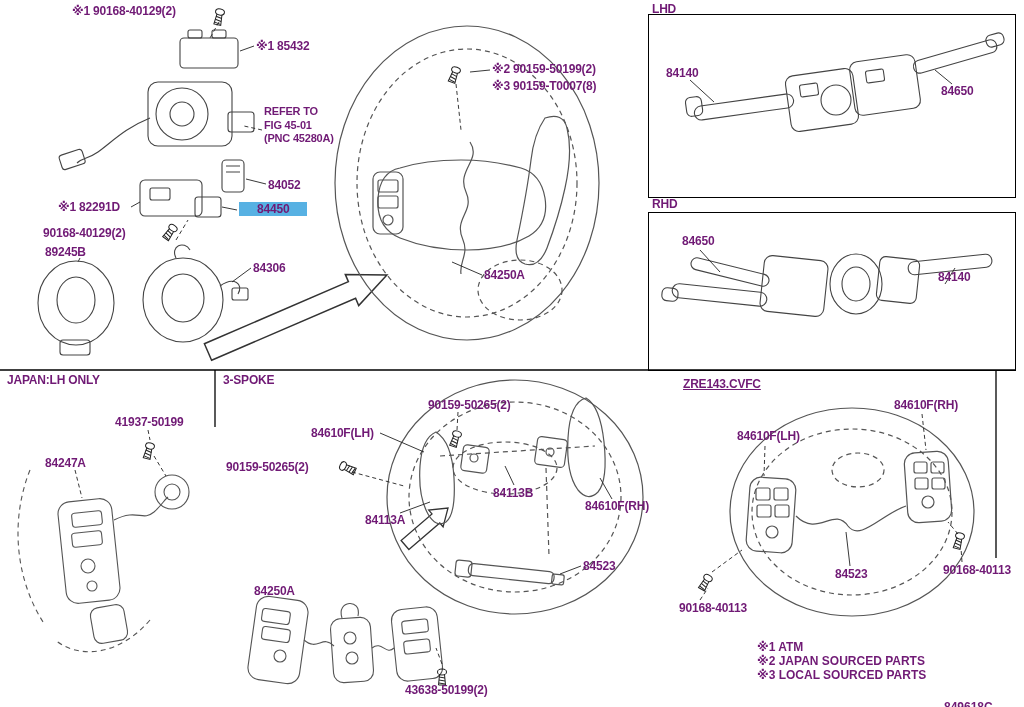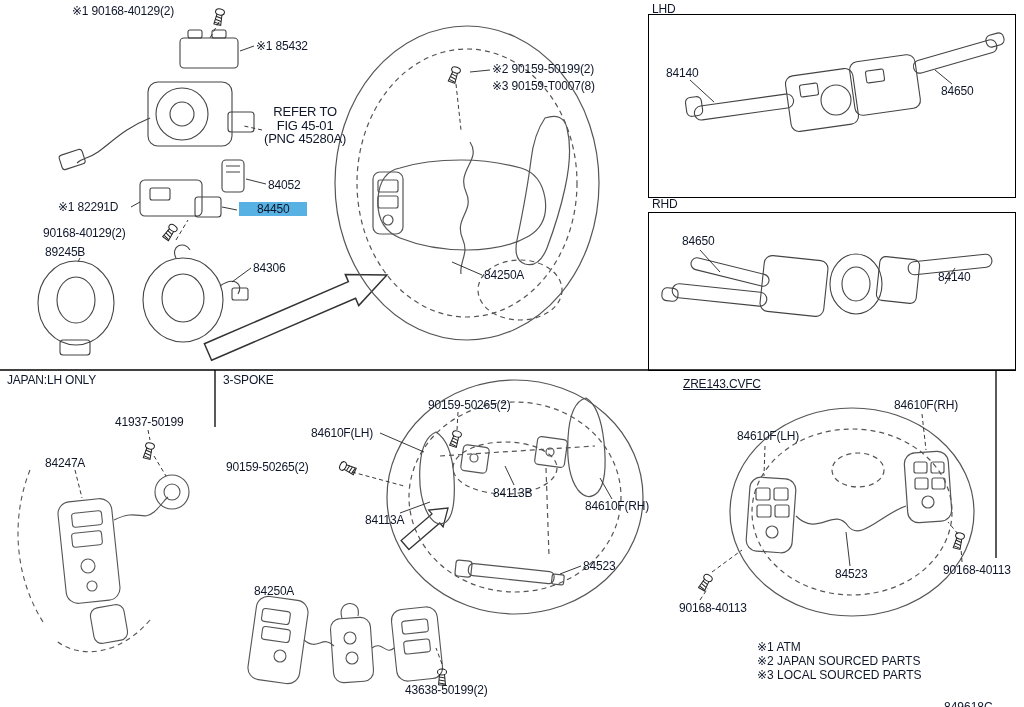--- a/index.html
+++ b/index.html
@@ -2,24 +2,24 @@
 <html><head>
 <meta charset="utf-8">
 <style>
   html,body{margin:0;padding:0;background:#fff;}
   .canvas{
     position:relative;width:1024px;height:707px;background:#ffffff;
     font-family:"Liberation Sans","DejaVu Sans",sans-serif;overflow:hidden;
   }
   svg.art{position:absolute;left:0;top:0;}
   .lbl{
-    position:absolute;font-size:12px;font-weight:normal;color:#0f172a;
+    position:absolute;font-size:12px;font-weight:bold;color:#701a75;
     white-space:nowrap;line-height:14px;letter-spacing:-0.2px;
   }
-  .ref{font-size:13px;line-height:13.5px;text-align:center;}
+  .ref{font-size:11px;line-height:13.5px;}
   .hl{background:#57b1e3;padding:0 18px;}
   .underline{text-decoration:underline;}
   .box{position:absolute;border:1.4px solid #000;background:transparent;}
   .legend .lbl{letter-spacing:0;}
 </style>
 </head>
 <body>
 
 <div class="canvas">
 

